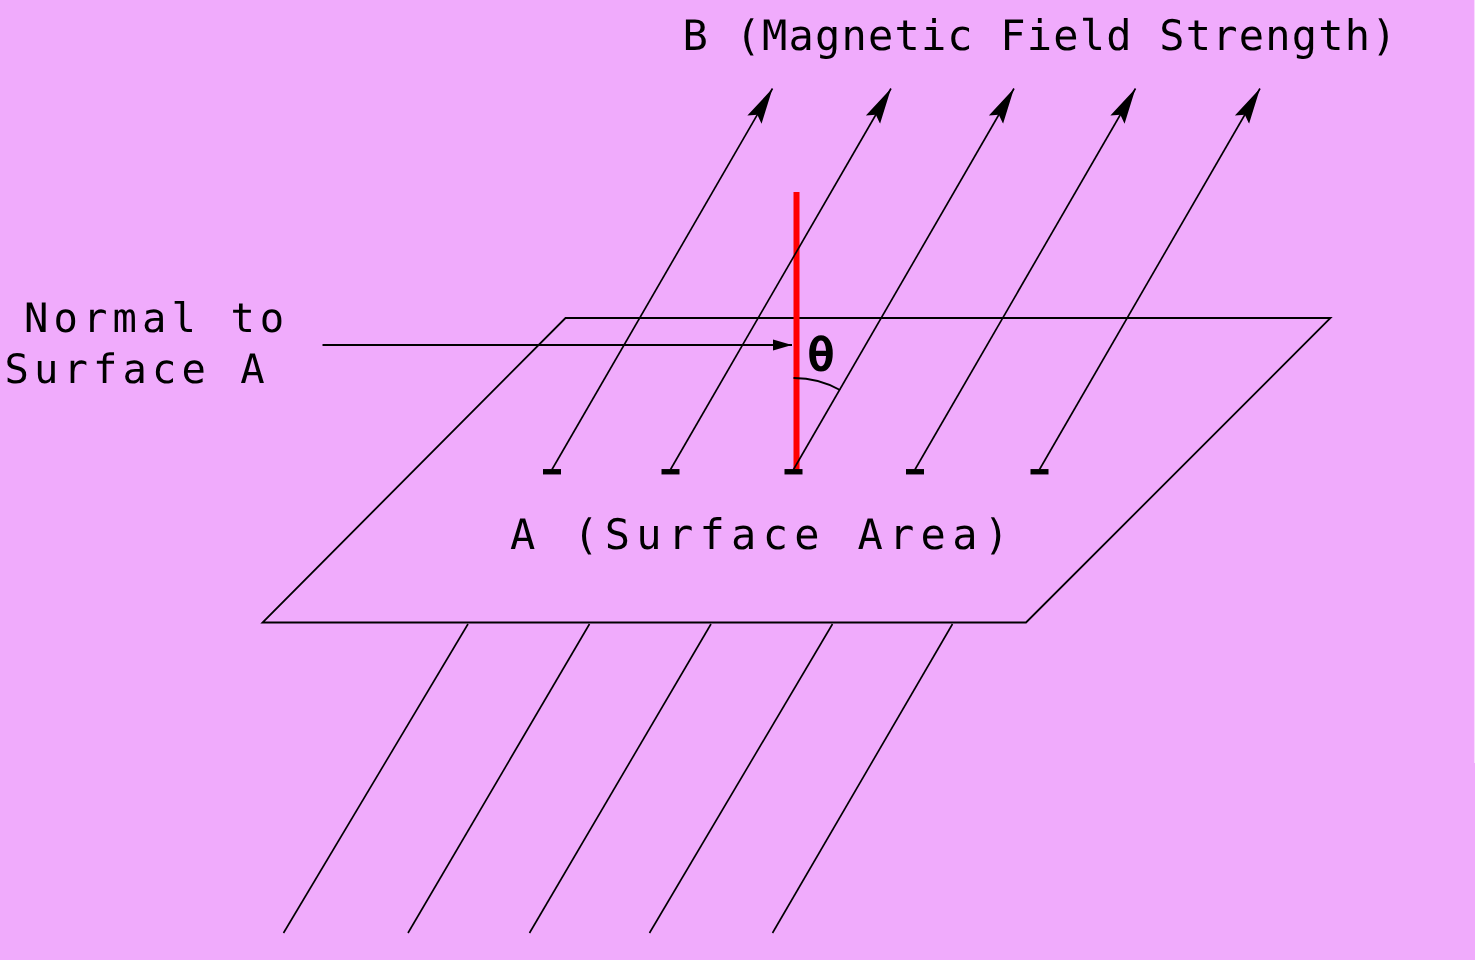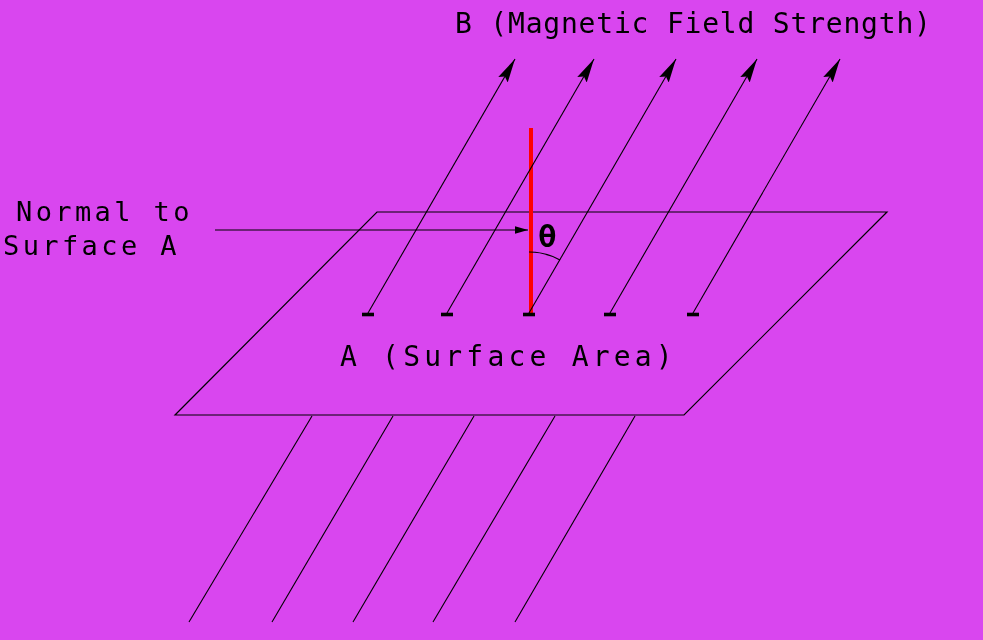--- a/index.html
+++ b/index.html
@@ -4,21 +4,21 @@
 <style>
   html, body {
     margin: 0;
     padding: 0;
     background: #ffffff;
   }
   .canvas {
     position: relative;
     width: 983px;
     height: 640px;
-    background: #d946ef;
+    background: #f0abfc;
     overflow: hidden;
     font-family: "DejaVu Sans Mono", "Liberation Mono", monospace;
   }
   svg text {
     fill: #000000;
     font-family: "DejaVu Sans Mono", "Liberation Mono", monospace;
   }
   .label-title   { font-size: 28px; letter-spacing: 0.8px; }
   .label-surface { font-size: 28px; letter-spacing: 4.2px; }
   .label-normal  { font-size: 27px; letter-spacing: 3.4px; }

